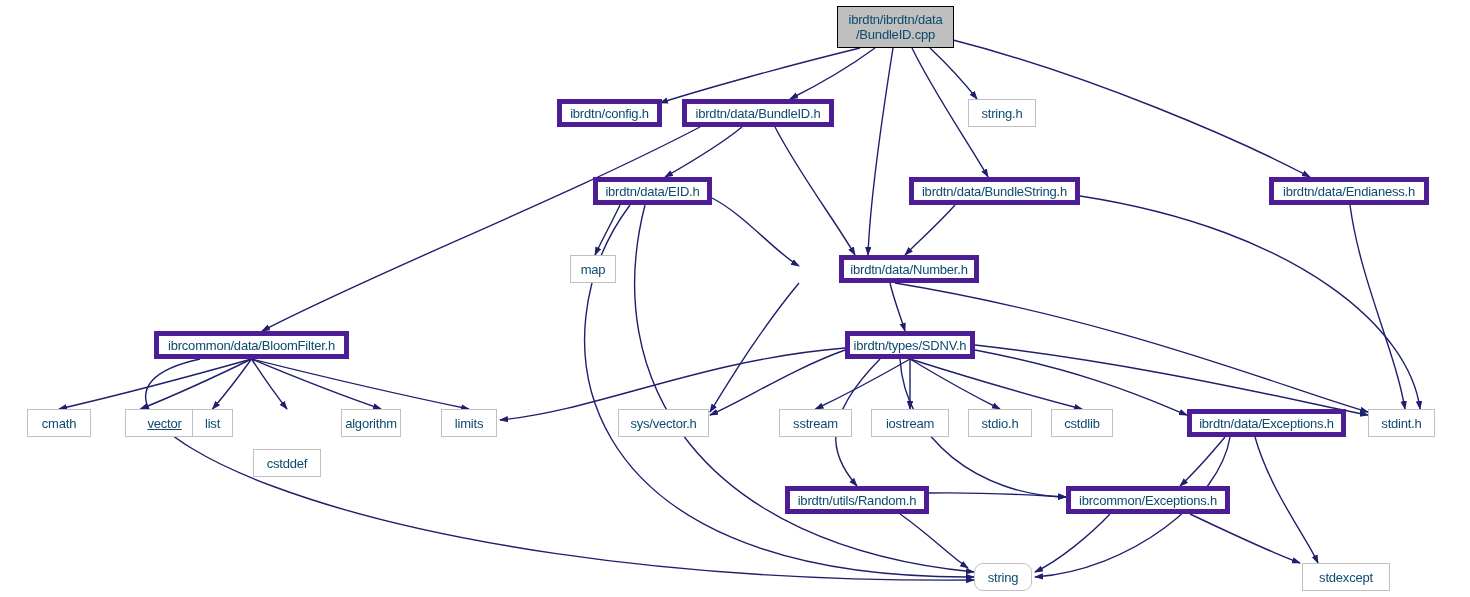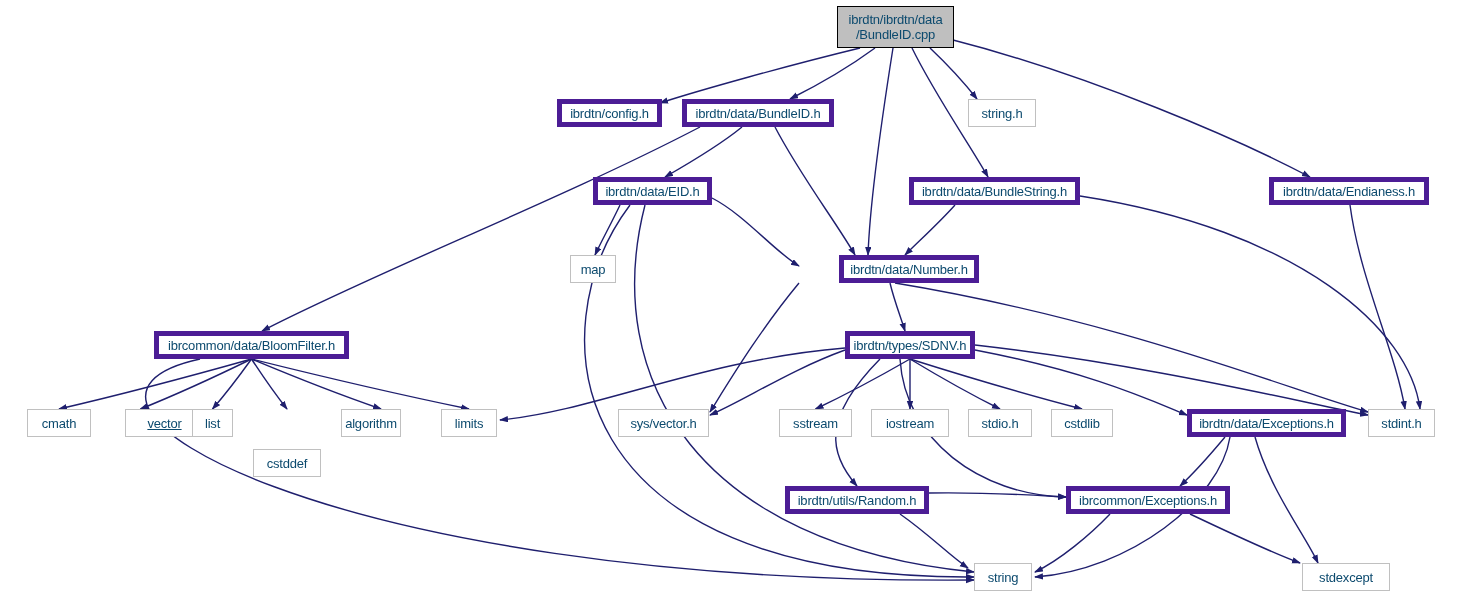--- a/index.html
+++ b/index.html
@@ -108,16 +108,16 @@
       <div class="node" style="left: 441px; top: 409px; width: 56px; height: 28px;">limits</div>
       <div class="node" style="left: 618px; top: 409px; width: 91px; height: 28px;">sys/vector.h</div>
       <div class="node" style="left: 779px; top: 409px; width: 73px; height: 28px;">sstream</div>
       <div class="node" style="left: 871px; top: 409px; width: 78px; height: 28px;">iostream</div>
       <div class="node" style="left: 968px; top: 409px; width: 64px; height: 28px;">stdio.h</div>
       <div class="node" style="left: 1051px; top: 409px; width: 62px; height: 28px;">cstdlib</div>
       <div class="node strong" style="left: 1187px; top: 409px; width: 159px; height: 28px;">ibrdtn/data/Exceptions.h</div>
       <div class="node" style="left: 1368px; top: 409px; width: 67px; height: 28px;">stdint.h</div>
       <div class="node strong" style="left: 785px; top: 486px; width: 144px; height: 28px;">ibrdtn/utils/Random.h</div>
       <div class="node strong" style="left: 1066px; top: 486px; width: 164px; height: 28px;">ibrcommon/Exceptions.h</div>
-      <div class="node" style="left: 974px; top: 563px; width: 58px; height: 28px;">string</div>
+      <div class="node" style="left: 974px; top: 563px; width: 58px; height: 28px; border-radius: 9px;">string</div>
       <div class="node" style="left: 1289px; top: 563px; width: 88px; height: 28px; margin-left: 13px;">stdexcept</div>
     </div>
 </div>
 
 </body></html>

